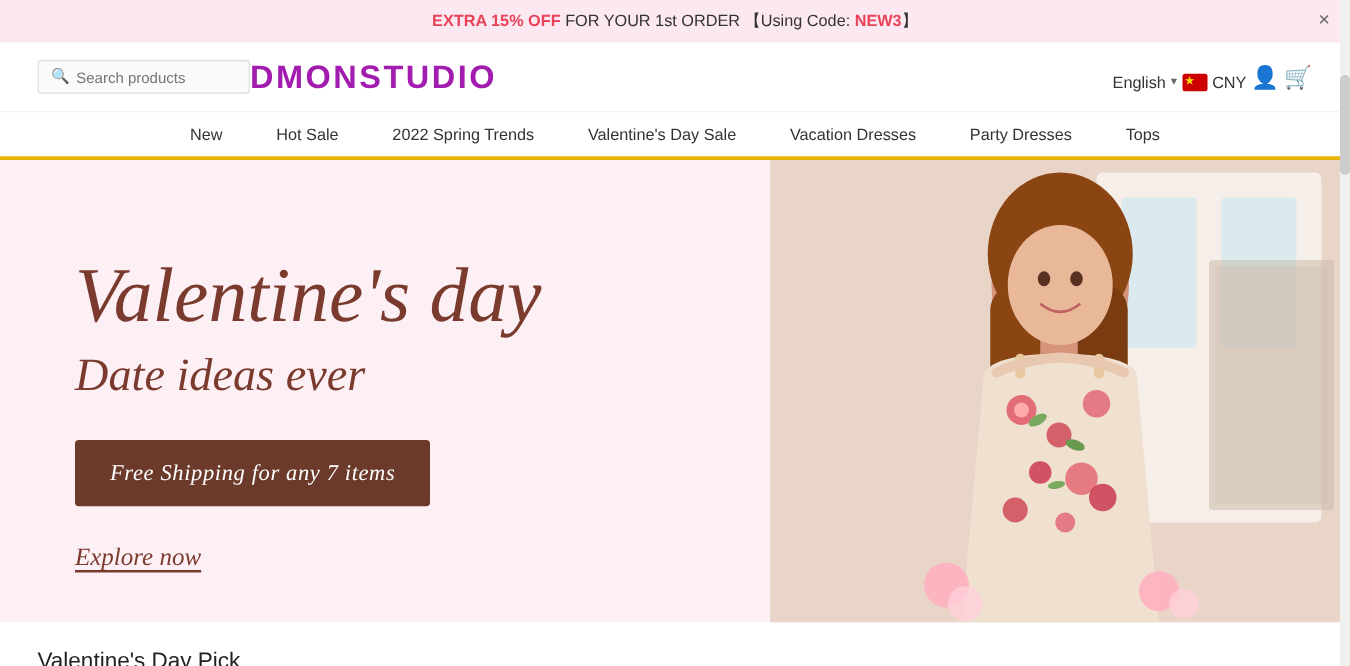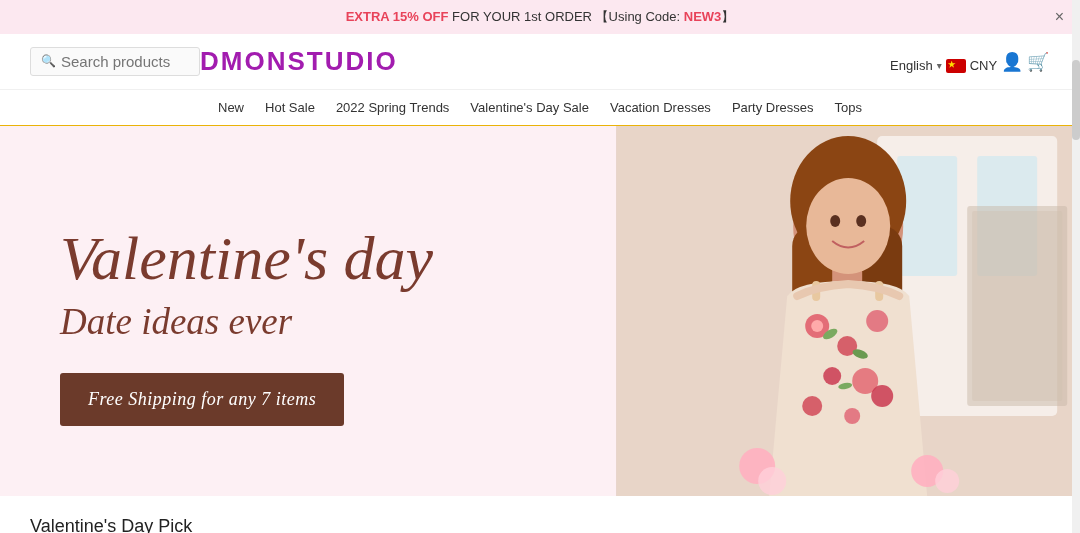--- a/index.html
+++ b/index.html
@@ -47,21 +47,21 @@
       border: 1px solid #ddd;
       border-radius: 3px;
       padding: 5px 10px;
       width: 170px;
       background: #fafafa;
     }
     .search-icon { color: #999; font-size: 12px; margin-right: 5px; }
     .search-input {
       border: none;
       background: transparent;
-      font-size: 15px;
+      font-size: 12px;
       color: #999;
       outline: none;
       width: 100%;
       font-family: Arial, sans-serif;
     }
     .logo {
       font-size: 26px;
       font-weight: bold;
       letter-spacing: 2px;
       color: #a21caf;
@@ -108,23 +108,23 @@
       font-size: 18px;
       color: #333;
       cursor: pointer;
     }
 
     
     .nav {
       display: flex;
       align-items: center;
       justify-content: center;
-      gap: 21px;
+      gap: 43px;
       padding: 10px 30px;
-      border-bottom: 1px solid #eab308;
+      border-bottom: 3px solid #eab308;
       background: #fff;
     }
     .nav-item {
       font-size: 13px;
       color: #333;
       cursor: pointer;
       font-family: Arial, sans-serif;
       text-decoration: none;
       white-space: nowrap;
     }
@@ -263,20 +263,21 @@
   <a class="nav-item">Party Dresses</a>
   <a class="nav-item">Tops</a>
 </nav>
 
 <div class="hero">
 
   <div class="hero-left">
     <div class="hero-title">Valentine's day</div>
     <div class="hero-subtitle">Date ideas ever</div>
     <button class="hero-cta-btn">Free Shipping  for any 7 items</button>
+    <span class="hero-explore">Explore now</span>
   </div>
 
   <div class="hero-right">
     <svg width="100%" height="100%" viewBox="0 0 462 370" xmlns="http://www.w3.org/2000/svg">
 
       <rect width="462" height="370" fill="#e8d5c8"></rect>
 
       <rect x="260" y="10" width="180" height="280" rx="5" fill="white" opacity="0.6"></rect>
       <rect x="280" y="30" width="60" height="120" rx="3" fill="#d0e8f0" opacity="0.7"></rect>
       <rect x="360" y="30" width="60" height="120" rx="3" fill="#d0e8f0" opacity="0.7"></rect>

